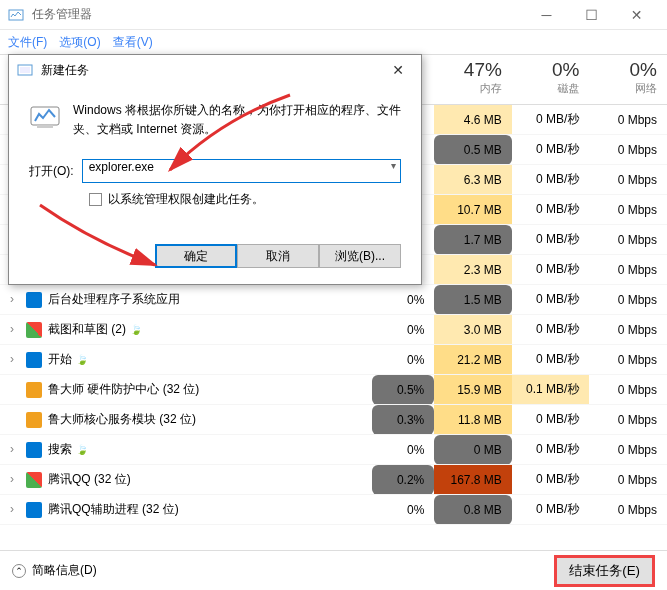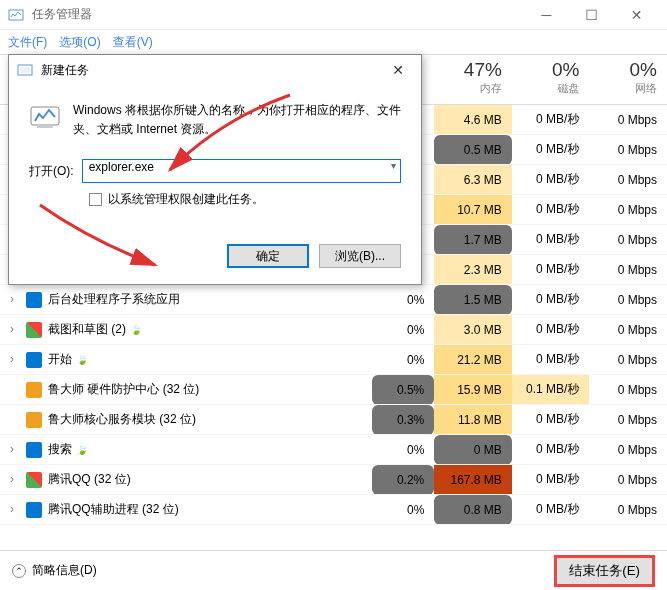--- a/index.html
+++ b/index.html
@@ -45,21 +45,21 @@
 .dlg-title .dlg-close { width: 30px; text-align: center; font-size: 14px; color: #333; }
 .dlg-body { padding: 16px 20px 10px; }
 .dlg-desc-row { display: flex; gap: 12px; align-items: flex-start; margin-bottom: 20px; }
 .dlg-desc-row .run-icon { width: 32px; height: 32px; flex-shrink: 0; }
 .dlg-desc-row .desc { line-height: 1.6; }
 .dlg-input-row { display: flex; align-items: center; gap: 8px; margin-bottom: 8px; }
 .combo { flex: 1; height: 24px; border: 1px solid #0078d4; padding: 0 20px 0 6px; position: relative; display: flex; align-items: flex-start; }
 .combo .chev { position: absolute; right: 4px; font-size: 10px; color: #666; }
 .dlg-check-row { display: flex; align-items: center; gap: 6px; margin-left: 60px; margin-bottom: 26px; }
 .dlg-check-row .chk { width: 13px; height: 13px; border: 1px solid #888; }
-.dlg-btns { display: flex; gap: 10px; justify-content: flex-end; padding: 0 20px 16px; }
+.dlg-btns { display: flex; justify-content: flex-end; padding: 0 20px 16px; }
 .dlg-btns button { width: 82px; height: 24px; border: 1px solid #adadad; background: #e1e1e1; font-family: inherit; font-size: 12px; }
 .dlg-btns button.primary { border: 2px solid #0078d4; }
 
 .arrow { position: absolute; z-index: 20; pointer-events: none; }
 </style>
 </head>
 <body>
 
 <div class="titlebar">
   <svg class="app-icon" viewBox="0 0 16 16">
@@ -238,20 +238,21 @@
         <span class="chev">▾</span>
       </div>
     </div>
     <div class="dlg-check-row">
       <span class="chk"></span>
       <span>以系统管理权限创建此任务。</span>
     </div>
   </div>
   <div class="dlg-btns">
     <button class="primary">确定</button>
+    <button>取消</button>
     <button>浏览(B)...</button>
   </div>
 </div>
 
 <svg class="arrow" style="left:160px;top:90px;width:140px;height:90px">
     <defs>
       <marker id="ah1" markerWidth="10" markerHeight="10" refX="8" refY="3" orient="auto">
         <path d="M0,0 L0,6 L9,3 z" fill="#e03030"></path>
       </marker>
     </defs>

